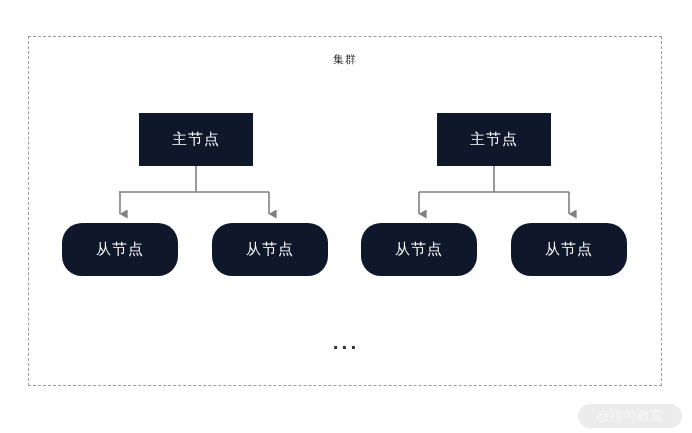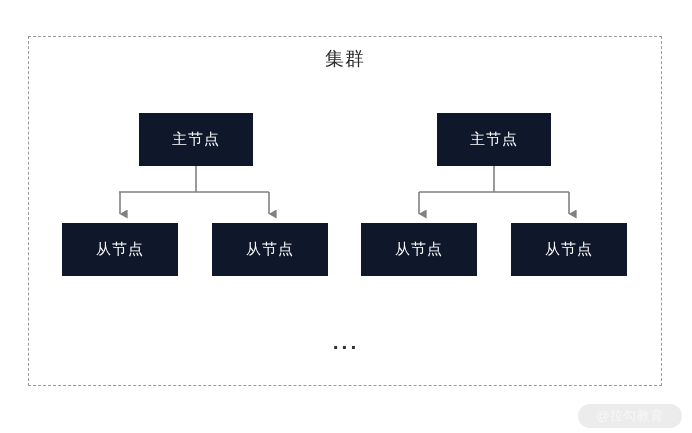--- a/index.html
+++ b/index.html
@@ -35,21 +35,21 @@
     box-sizing: border-box;
     background: transparent;
   }
 
   .cluster-title {
     position: absolute;
     left: 0;
     top: 12px;
     width: 100%;
     text-align: center;
-    font-size: 19px;
+    font-size: 11px;
     color: #2b2b2b;
     letter-spacing: 1px;
     line-height: 20px;
   }
 
   
   .node {
     position: absolute;
     background: #0f172a;
     color: #ffffff;
@@ -60,20 +60,21 @@
     justify-content: center;
     box-sizing: border-box;
   }
   .node-master {
     width: 114px;
     height: 53px;
   }
   .node-slave {
     width: 116px;
     height: 53px;
+    border-radius: 20px;
   }
 
   
   .m-left   { left: 139px; top: 113px; }
   .s-left-1 { left: 62px;  top: 223px; }
   .s-left-2 { left: 212px; top: 223px; }
 
   
   .m-right   { left: 437px; top: 113px; }
   .s-right-1 { left: 361px; top: 223px; }

